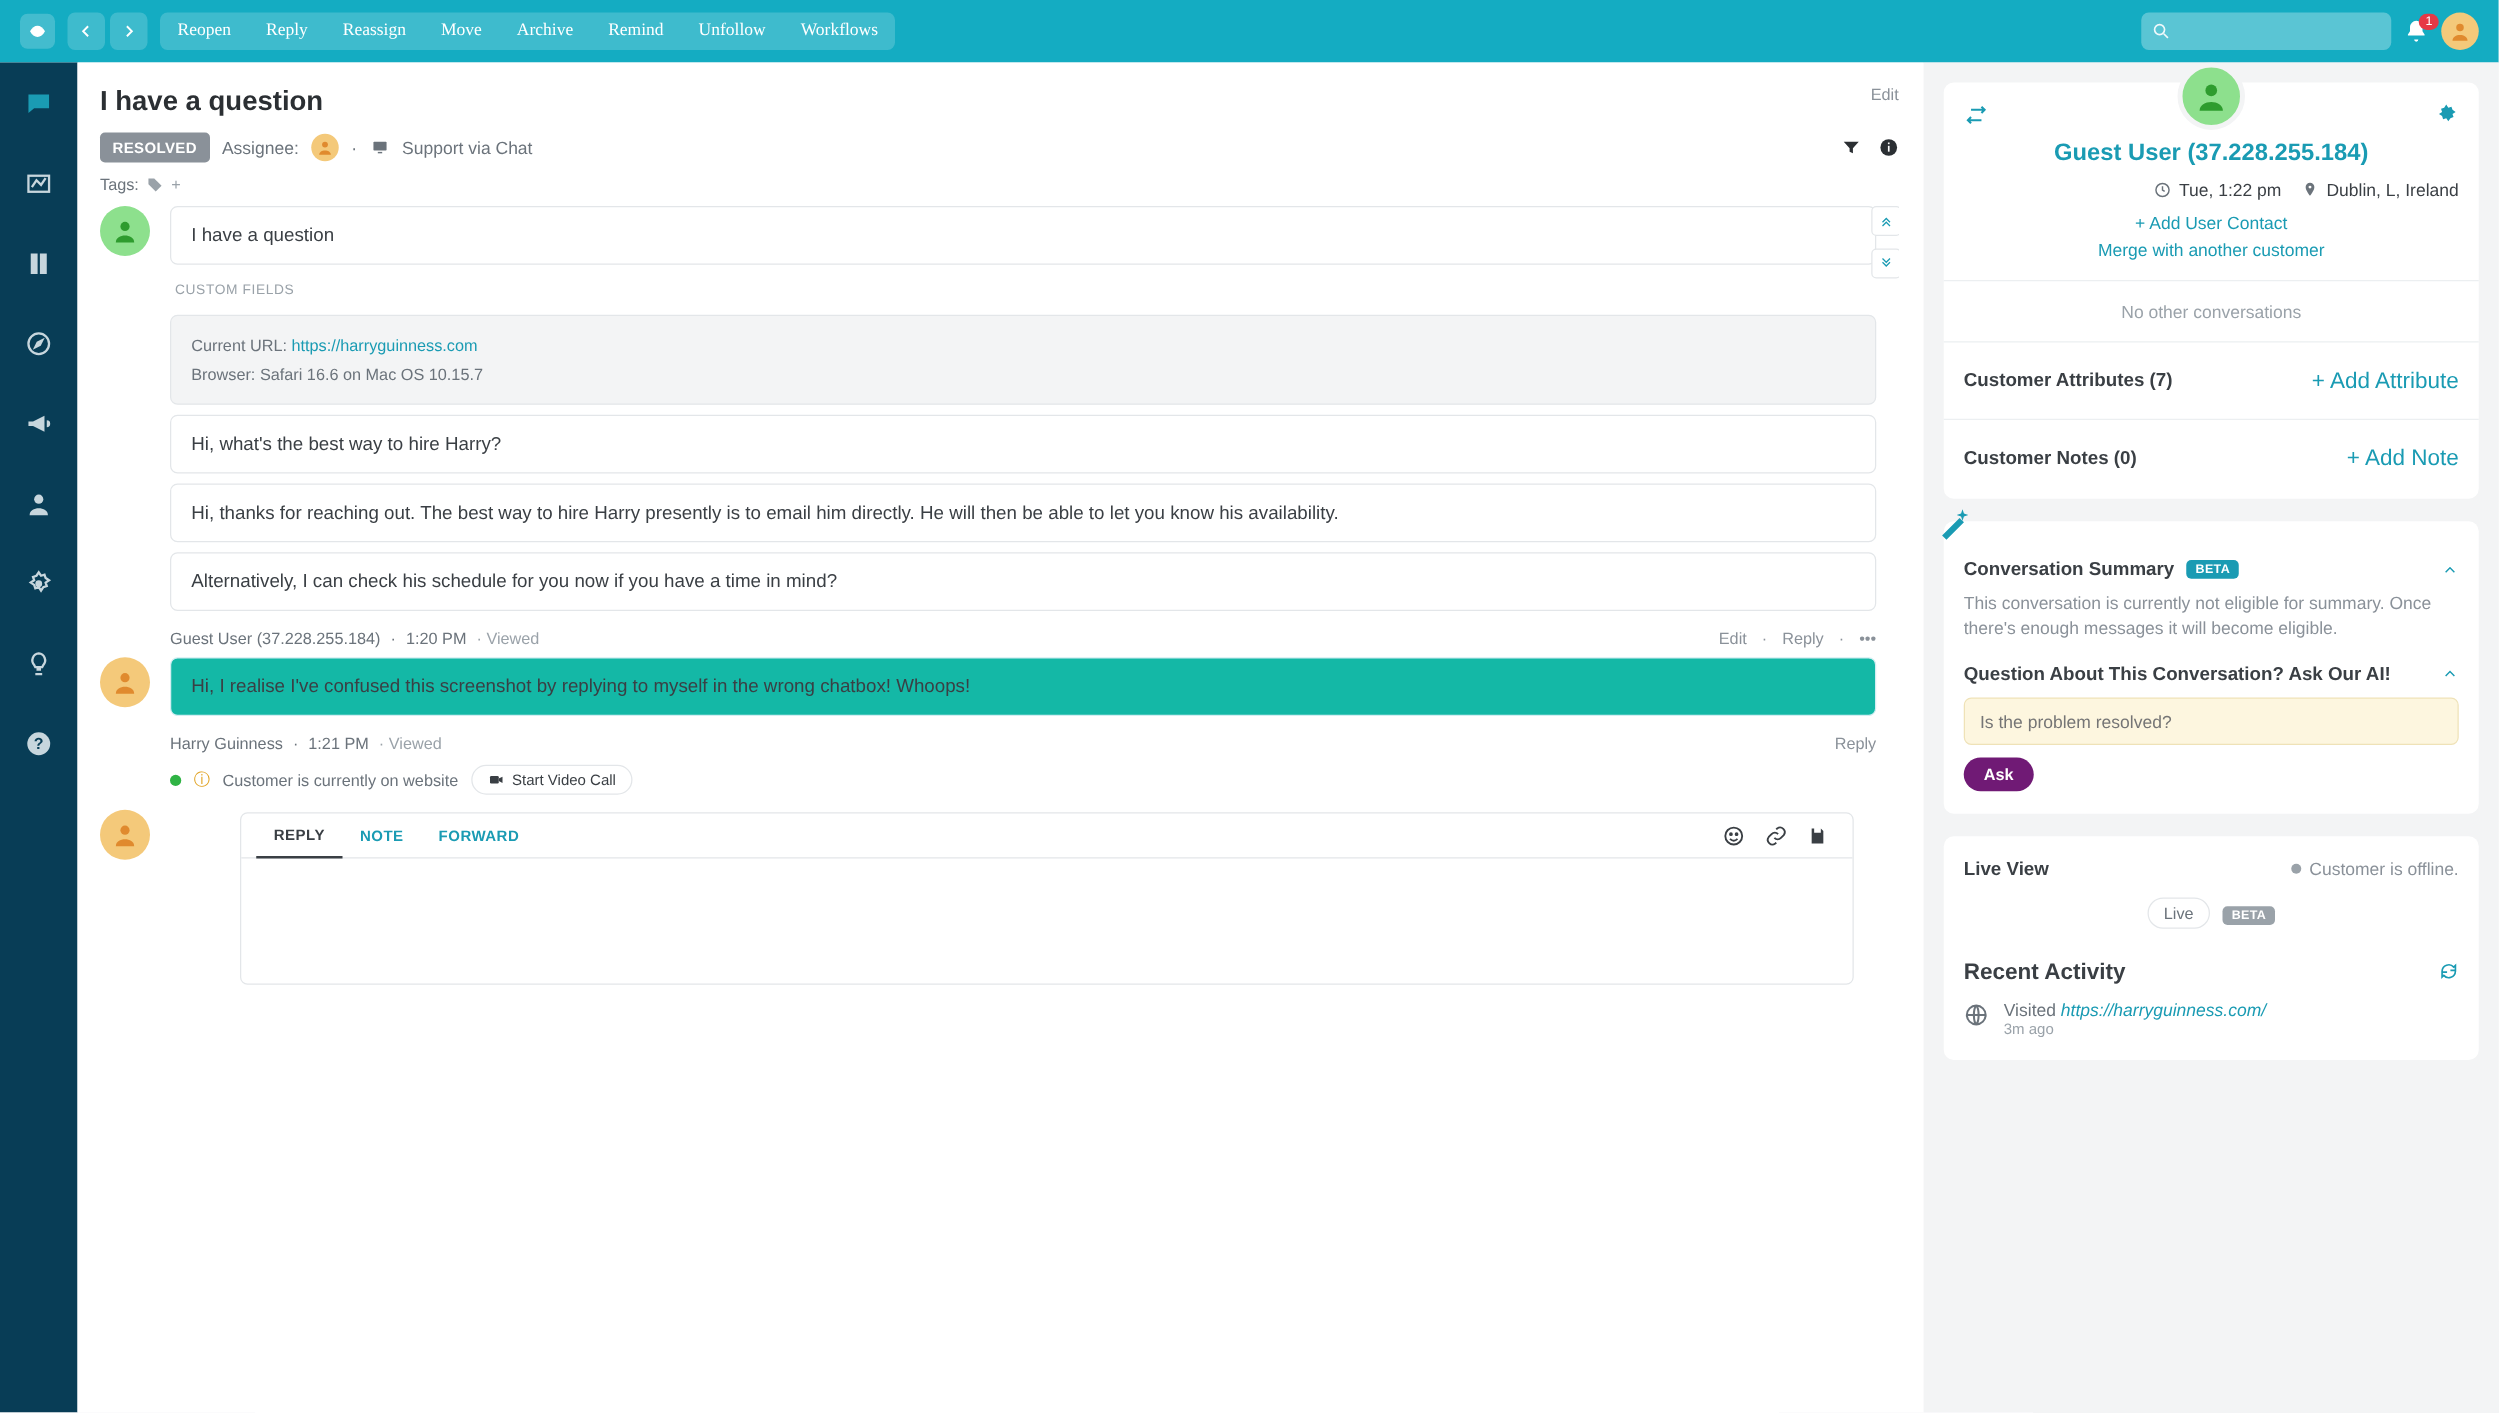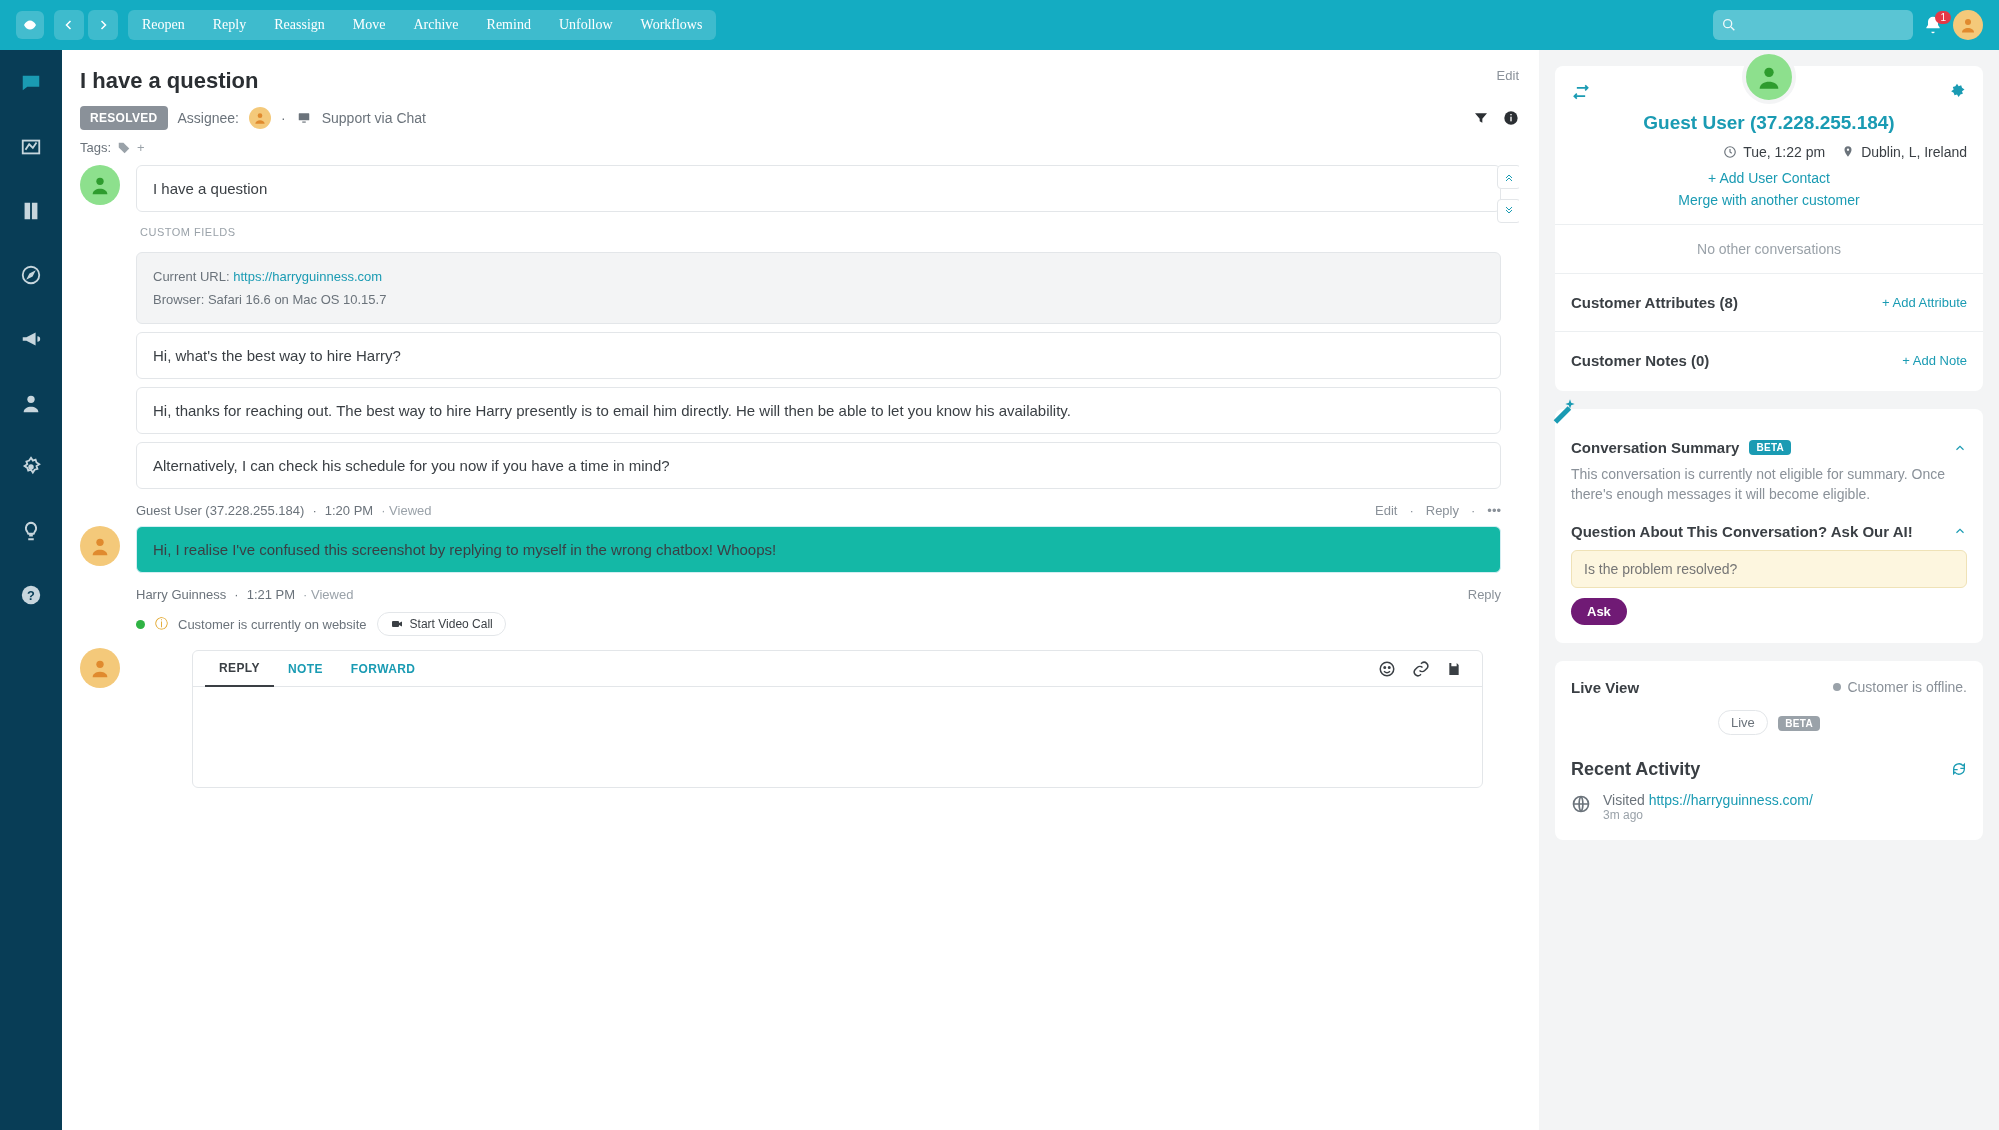--- a/index.html
+++ b/index.html
@@ -87,21 +87,21 @@
 .gear-abs { position:absolute; top:16px; right:16px; color:#1a9bb3; cursor:pointer; }
 .swap-abs { position:absolute; top:16px; left:16px; color:#1a9bb3; cursor:pointer; }
 .cust-name { color:#1a9bb3; font-size:19px; font-weight:600; }
 .cust-meta { margin-top:10px; color:#3a3f44; font-size:14px; display:flex; gap:16px; justify-content:flex-end; align-items:center; }
 .cust-links { margin-top:10px; display:flex; flex-direction:column; gap:6px; }
 .cust-links a { color:#1a9bb3; text-decoration:none; font-size:14px; }
 .divider { height:1px; background:#eceff1; margin:16px -16px; }
 .no-conv { color:#9aa2a9; font-size:14px; }
 .attr-row { display:flex; align-items:center; justify-content:space-between; padding:4px 0; }
 .attr-row .lbl { color:#3a3f44; font-weight:600; font-size:15px; }
-.attr-row .act { color:#1a9bb3; font-size:13px; cursor:pointer; }
+.attr-row .act { color:#1a9bb3; font-size:18px; cursor:pointer; }
 
 .summary-card { padding-top:30px; }
 .wand-abs { position:absolute; top:-12px; left:-6px; width:28px; height:28px; color:#1a9bb3; }
 .sec-head { display:flex; align-items:center; gap:10px; margin-bottom:8px; }
 .sec-head .title { font-weight:600; color:#3a3f44; font-size:15px; }
 .beta-badge { background:#1a9bb3; color:#fff; font-size:10px; font-weight:700; padding:2px 7px; border-radius:4px; letter-spacing:0.3px; }
 .sec-head .caret { margin-left:auto; color:#1a9bb3; cursor:pointer; }
 .muted { color:#8a9199; font-size:14px; line-height:1.45; }
 .ai-head { display:flex; align-items:center; gap:10px; margin:18px 0 10px; }
 .ai-head .title { font-weight:600; color:#3a3f44; font-size:15px; }
@@ -113,21 +113,21 @@
 .lv-status { color:#8a9199; font-size:14px; display:flex; align-items:center; gap:6px; }
 .lv-status .gdot { width:8px; height:8px; border-radius:50%; background:#9aa2a9; }
 .peek-row { margin-top:14px; text-align:center; }
 .peek-btn { border:1px solid #e3e6e9; background:#fff; border-radius:16px; padding:4px 12px; font-size:13px; color:#6b737b; margin-right:6px; }
 
 .recent-head { display:flex; align-items:center; justify-content:space-between; margin-top:8px; }
 .recent-head .title { font-weight:600; color:#3a3f44; font-size:18px; }
 .recent-item { display:flex; gap:12px; margin-top:12px; }
 .globe { color:#6b737b; margin-top:2px; }
 .ri-text { font-size:14px; color:#6b737b; }
-.ri-text a { color:#1a9bb3; text-decoration:none; }
+.ri-text a { color:#1a9bb3; text-decoration:none;font-style:italic; }
 .ri-time { color:#9aa2a9; font-size:12px; }
 
 
 svg { display:block; }
 </style>
 </head>
 <body>
 
 <div class="top-bar">
   <div class="logo">
@@ -442,21 +442,21 @@
             </span>
         </div>
         <div class="cust-links">
           <a>+ Add User Contact</a>
           <a>Merge with another customer</a>
         </div>
         <div class="divider"></div>
         <div class="no-conv">No other conversations</div>
         <div class="divider"></div>
         <div class="attr-row">
-          <span class="lbl">Customer Attributes (8)</span>
+          <span class="lbl">Customer Attributes (7)</span>
           <span class="act">+ Add Attribute</span>
         </div>
         <div class="divider"></div>
         <div class="attr-row">
           <span class="lbl">Customer Notes (0)</span>
           <span class="act">+ Add Note</span>
         </div>
       </div>
 
       <div class="card summary-card">

